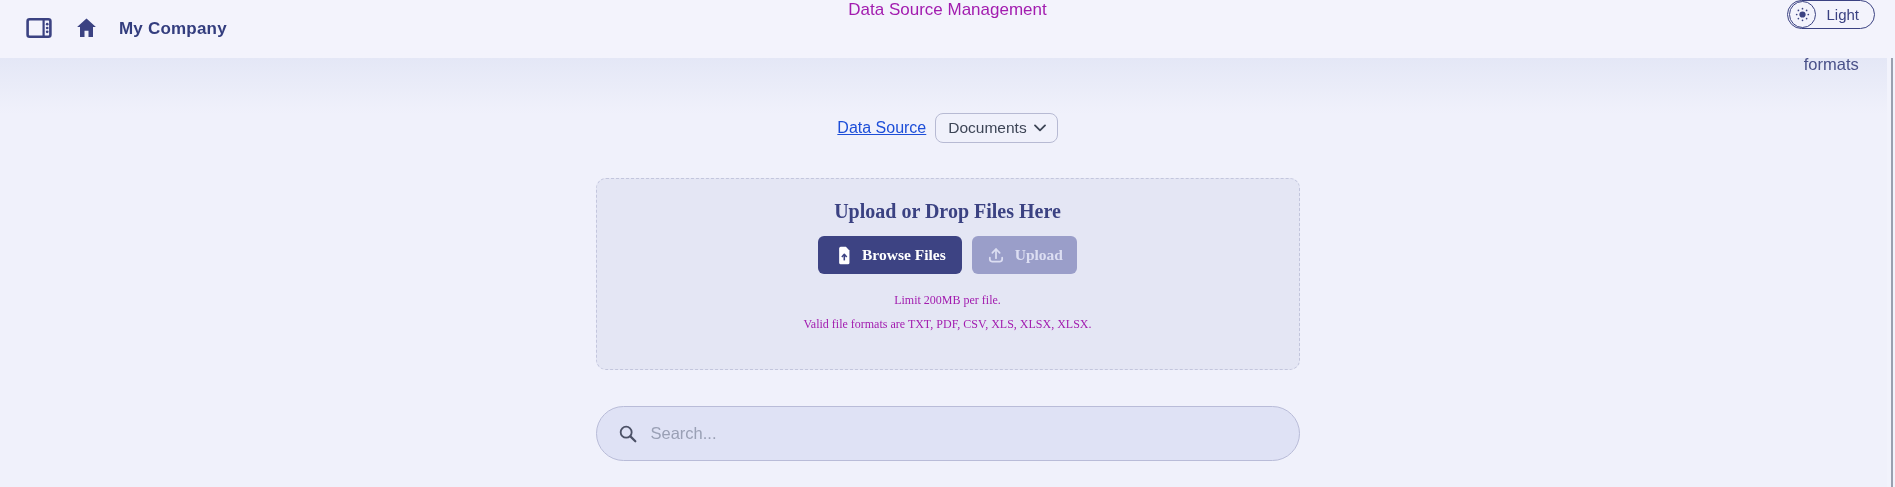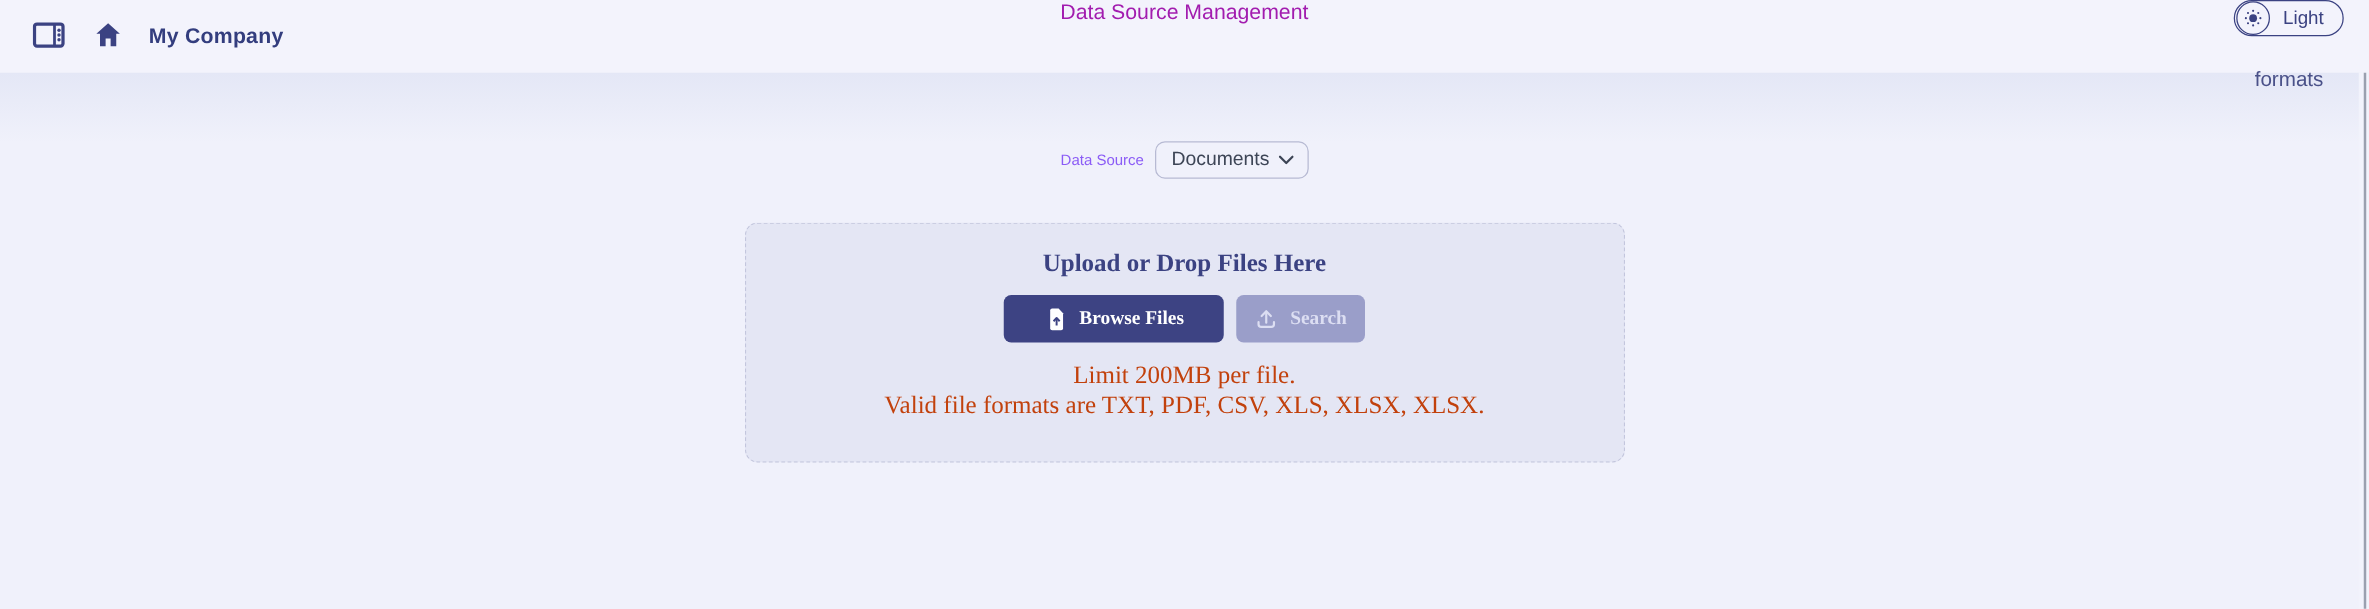--- a/index.html
+++ b/index.html
@@ -68,21 +68,21 @@
   }
 
   
   .main { position: absolute; top: 58px; left: 0; width: 1895px; z-index: 2; }
   .column { width: 704px; margin: 0 auto; }
 
   .source-row {
     margin-top: 55px;
     display: flex; align-items: center; justify-content: center; gap: 9px;
   }
-  .source-label { font-size: 12px; color: #8b5cf6; }
+  .source-label { font-size: 16px; color: #1d4ed8; text-decoration: underline; }
   .source-select {
     display: flex; align-items: center; gap: 7px;
     border: 1px solid #b7bad3; border-radius: 8px;
     padding: 5px 11px 5px 12px;
     background: transparent; cursor: pointer;
     font-size: 15.5px; color: #3d4556; font-family: inherit; justify-content: space-between;
   }
 
   
   .dropzone {
@@ -100,27 +100,27 @@
     font-size: 20px; font-weight: 700; color: #3b4282; margin: 0;
   }
   .btn-row {
     margin-top: 13px;
     display: flex; justify-content: center; align-items: center; gap: 10px;
   }
   .btn {
     display: inline-flex; align-items: center; gap: 9px;
     height: 38px; border: none; border-radius: 6px;
     font-size: 15.5px; font-weight: 600; font-family: inherit;
-    cursor: pointer; padding: 0 32px;
+    cursor: pointer; padding: 0 16px;
   }
   .btn-browse { background: #3d4383; color: #ffffff; }
   .btn-upload { background: #9a9ec9; color: #dcdef2; padding: 0 14px; }
   .drop-info { margin-top: 17px; }
   .drop-info p {
-    margin: 0 0 5px 0; font-size: 20px; line-height: 18.5px; color: #c2410c;
+    margin: 0 0 5px 0; font-size: 12px; line-height: 18.5px; color: #a21caf;
   }
 
   
   .search-bar {
     margin-top: 36px;
     box-sizing: border-box;
     height: 55px;
     background: #dfe2f5;
     border: 1px solid #b9bcd8;
     border-radius: 28px;
@@ -219,25 +219,34 @@
         </button>
 
         <button class="btn btn-upload" aria-disabled="true">
           <span style="display:flex;">
             <svg width="20" height="20" viewBox="0 0 24 24">
               <line x1="12" y1="15.8" x2="12" y2="5.4" stroke="#dcdef2" stroke-width="2.1" stroke-linecap="round"></line>
               <polyline points="7.6,9.4 12,4.8 16.4,9.4" fill="none" stroke="#dcdef2" stroke-width="2.1" stroke-linecap="round" stroke-linejoin="round"></polyline>
               <path d="M4.6 15.2 v2 a2.6 2.6 0 0 0 2.6 2.6 h9.6 a2.6 2.6 0 0 0 2.6 -2.6 v-2" fill="none" stroke="#dcdef2" stroke-width="2.1" stroke-linecap="round"></path>
             </svg>
           </span>
-          <span>Search</span>
+          <span>Upload</span>
         </button>
       </div>
 
       <div class="drop-info">
         <p>Limit 200MB per file.</p>
         <p>Valid file formats are TXT, PDF, CSV, XLS, XLSX, XLSX.</p>
       </div>
     </div>
 
+    <div class="search-bar">
+      <span style="display:flex;">
+        <svg width="22" height="22" viewBox="0 0 24 24">
+          <circle cx="10" cy="10" r="6" fill="none" stroke="#4c5166" stroke-width="2"></circle>
+          <line x1="14.6" y1="14.6" x2="20" y2="20" stroke="#4c5166" stroke-width="2.4" stroke-linecap="round"></line>
+        </svg>
+      </span>
+      <input type="text" placeholder="Search..." style="">
+    </div>
 
   </div>
 </div>
 
 </body></html>

